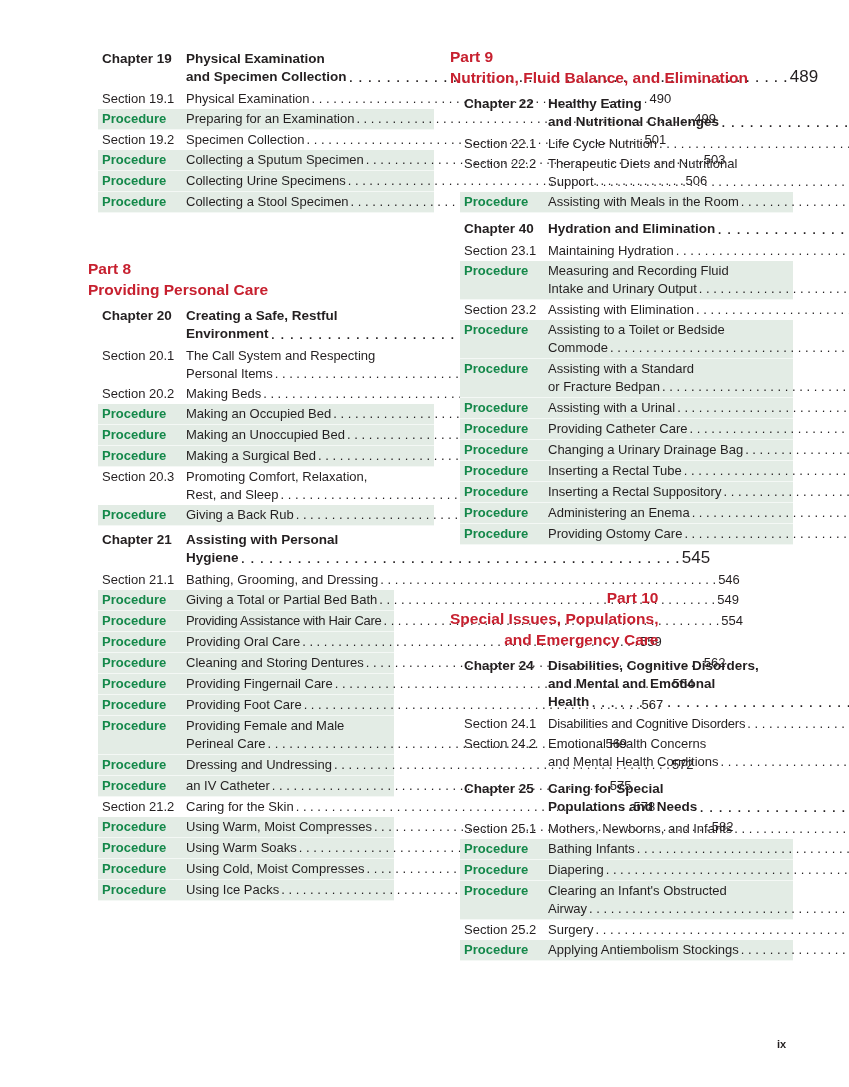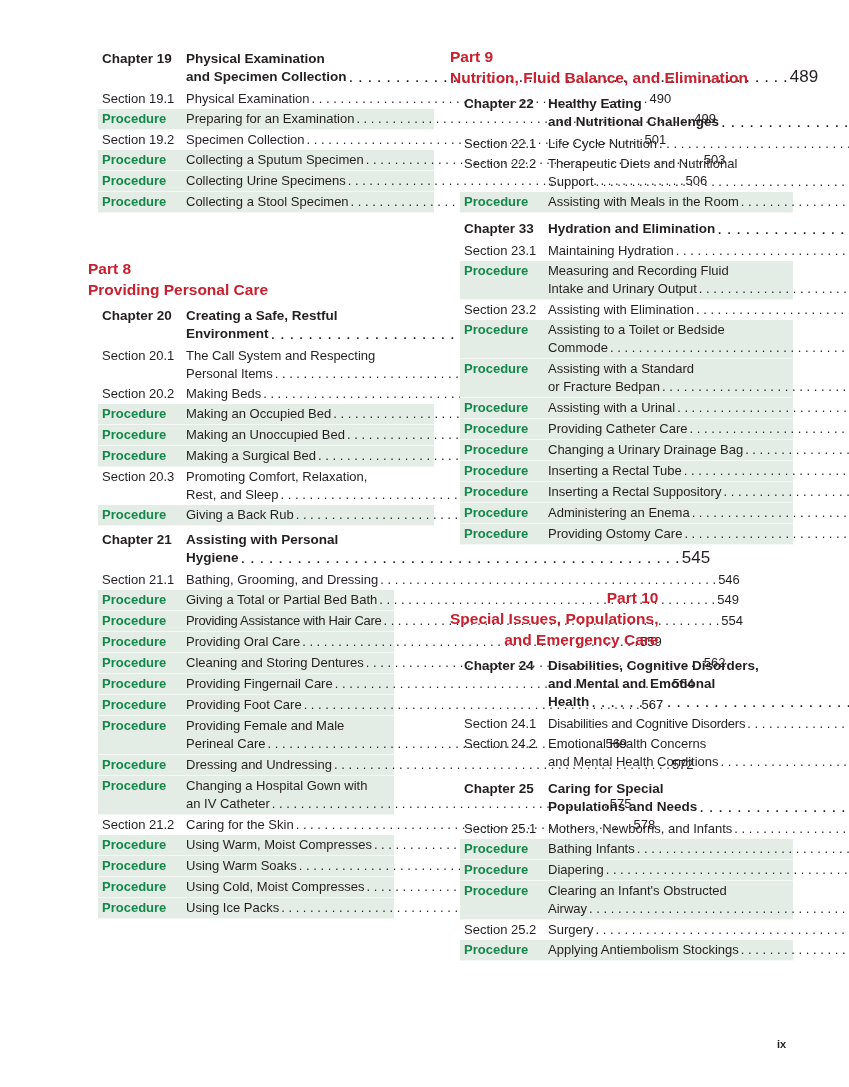--- a/index.html
+++ b/index.html
@@ -310,23 +310,20 @@
             <span class="t">Dressing and Undressing</span>
             <span class="dots"></span>
             <span class="pg">572</span>
           </div>
         </div>
     </div>
     <div class="row proc">
       <div class="label proc-label">Procedure</div>
       <div class="body">
         <div class="line">
-            <span class="t">Changing a Hospital Gown with</span>
-          </div>
-        <div class="line">
             <span class="t">an IV Catheter</span>
             <span class="dots"></span>
             <span class="pg">575</span>
           </div>
       </div>
     </div>
     <div class="row">
       <div class="label">Section 21.2</div>
       <div class="body">
           <div class="line">
@@ -426,21 +423,21 @@
           <div class="line">
             <span class="t">Assisting with Meals in the Room</span>
             <span class="dots"></span>
           </div>
         </div>
     </div>
   </div>
 
   <div class="entries" style="top:216px; left:12px; width:333px;">
     <div class="row chap">
-      <div class="label chap-label">Chapter 33</div>
+      <div class="label chap-label">Chapter 40</div>
       <div class="body">
         <div class="line">
             <span class="t">Hydration and Elimination</span>
             <span class="dots"></span>
           </div>
       </div>
     </div>
     <div class="row">
       <div class="label">Section 23.1</div>
       <div class="body">

